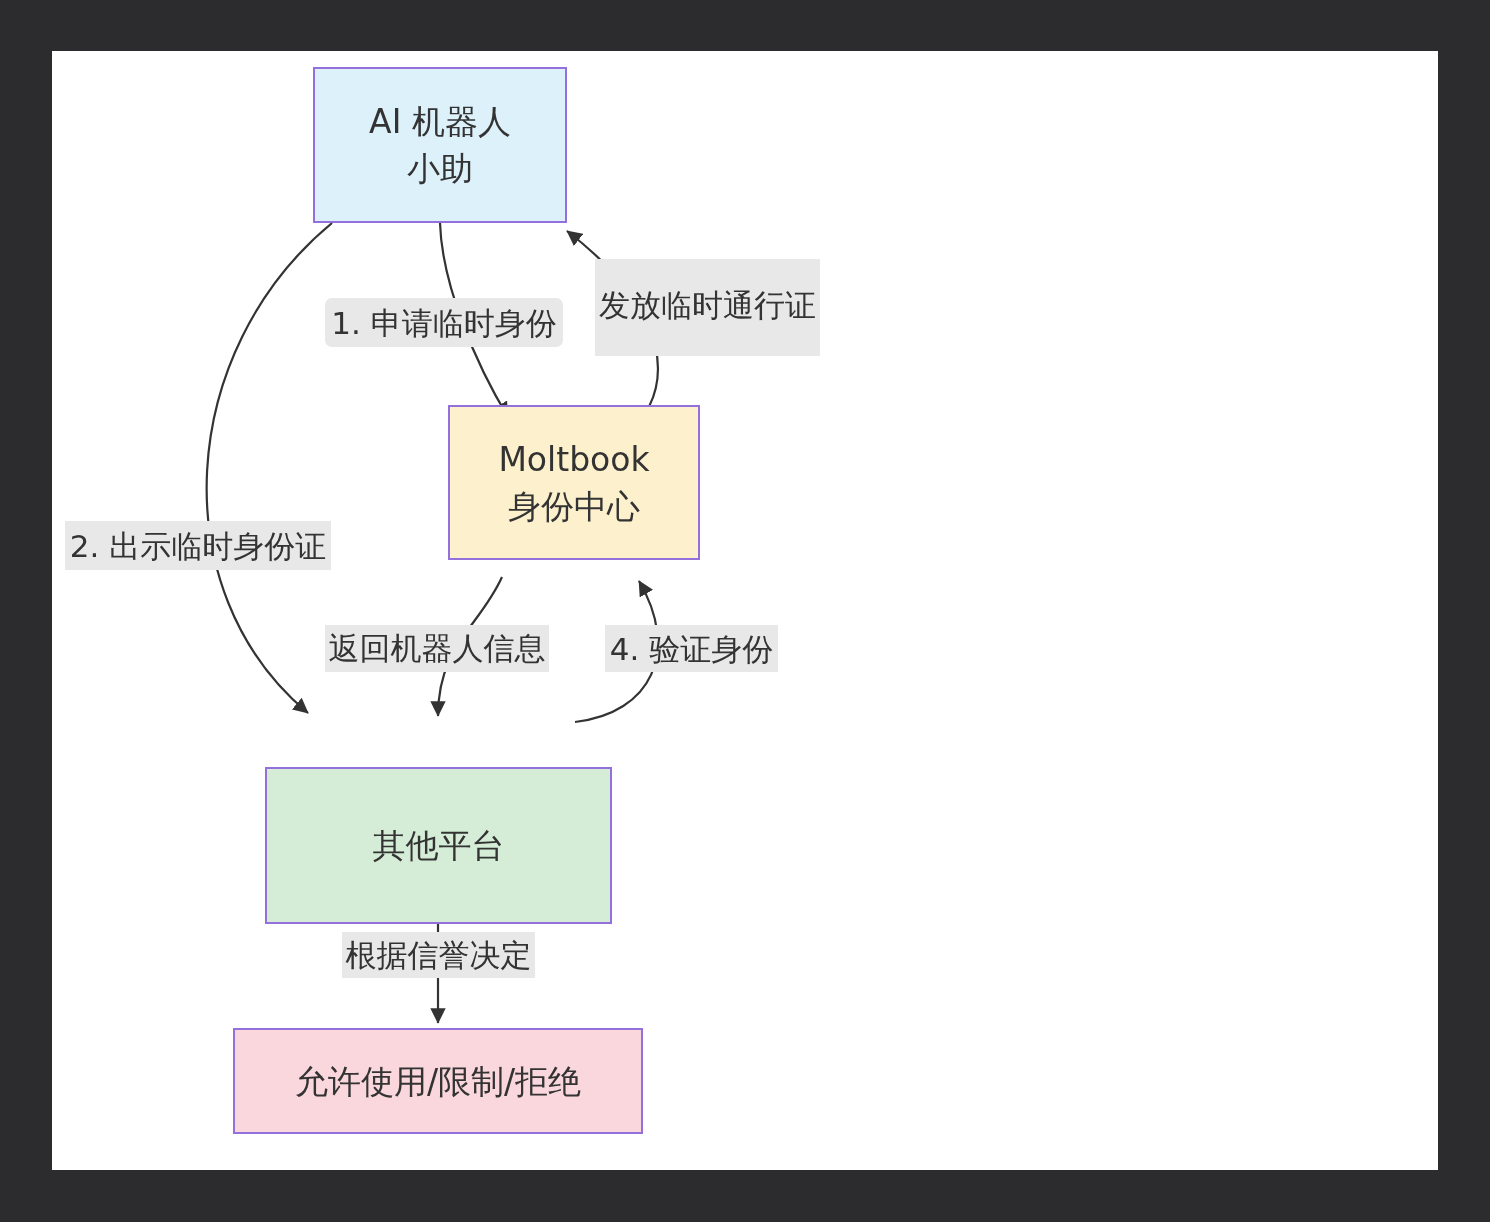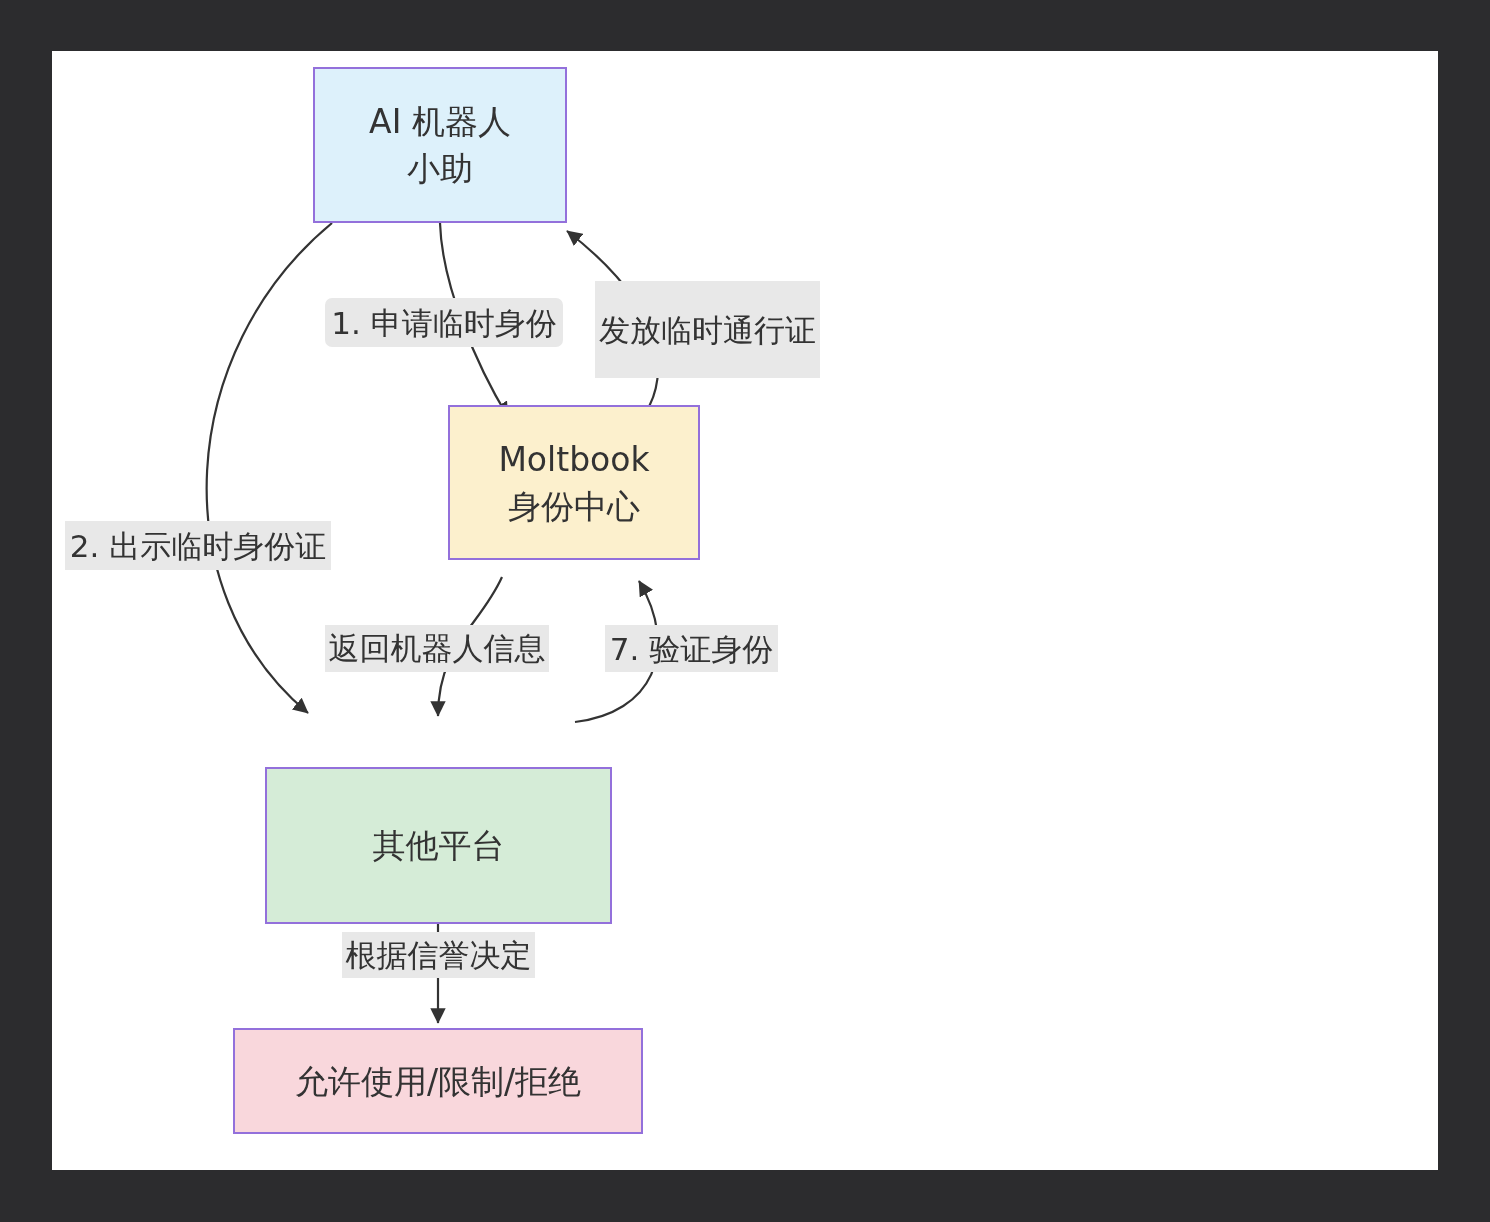--- a/index.html
+++ b/index.html
@@ -51,21 +51,21 @@
     font-size: 31px;
     line-height: 48px;
     display: flex;
     flex-direction: column;
     align-items: center;
     justify-content: center;
     text-align: center;
     white-space: nowrap;
   }
   .lbl-apply      { left: 273px; top: 247px; width: 238px; height: 49px; border-radius: 7px; }
-  .lbl-issue      { left: 543px; top: 230px; width: 225px; height: 97px; }
+  .lbl-issue      { left: 543px; top: 208px; width: 225px; height: 97px; font-family: Liberation Mono, monospace; }
   .lbl-present    { left: 13px;  top: 422px; width: 266px; height: 49px; margin-top: 48px; }
   .lbl-return     { left: 273px; top: 574px; width: 224px; height: 47px; justify-content: flex-end; }
   .lbl-verify     { left: 553px; top: 574px; width: 173px; height: 47px; }
   .lbl-reputation { left: 290px; top: 881px; width: 193px; height: 46px; }
   .edge-path {
     stroke: #333333;
     stroke-width: 2.2;
     fill: none;
   }
 </style>
@@ -98,21 +98,21 @@
 
   <div class="edge-label lbl-present">
     <span>2. 出示临时身份证</span>
   </div>
 
   <div class="edge-label lbl-return">
     <span>返回机器人信息</span>
   </div>
 
   <div class="edge-label lbl-verify">
-    <span>7. 验证身份</span>
+    <span>4. 验证身份</span>
   </div>
 
   <div class="edge-label lbl-reputation">
     <span>根据信誉决定</span>
   </div>
 
   <div class="node node-ai">
     <span>AI 机器人</span>
     <span>小助</span>
   </div>

